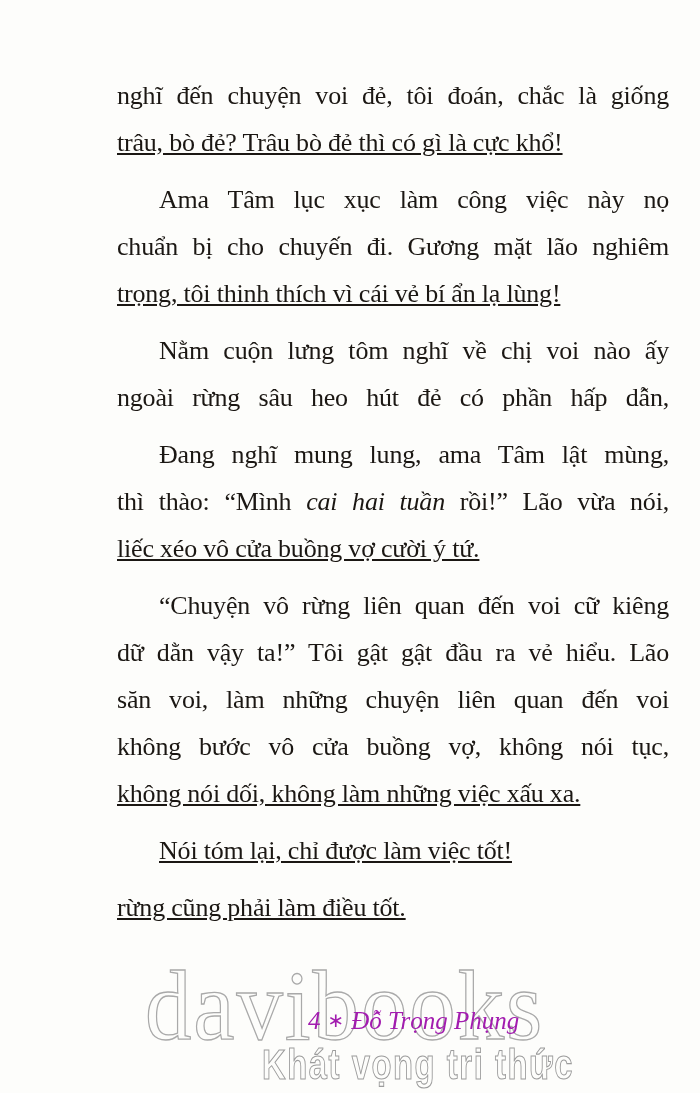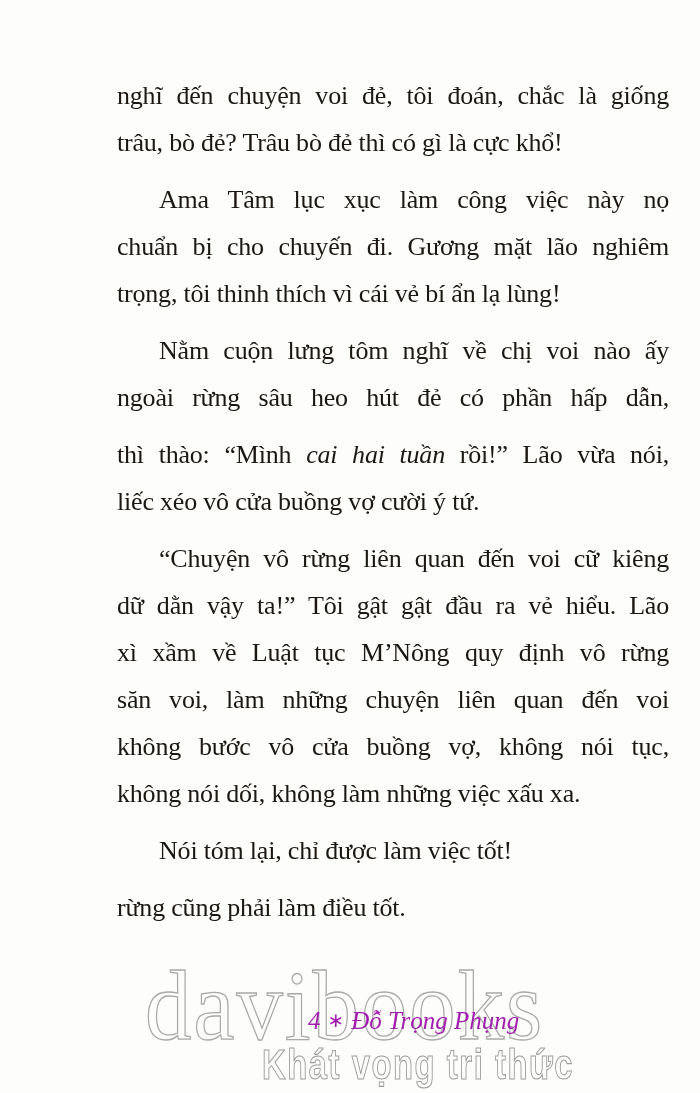--- a/index.html
+++ b/index.html
@@ -16,21 +16,21 @@
   .body-text {
     position: absolute;
     left: 117px; top: 72px; width: 552px;
     font-size: 26px; line-height: 47px;
     letter-spacing: -0.2px;
     color: #1b1713;
     z-index: 2;
   }
   .para { margin: 0 0 10px 0; }
   .line { text-align: justify; text-align-last: justify; white-space: normal; }
-  .line.end { text-align-last: left; }
+  .line.end { text-align-last: left; text-decoration: underline; }
   .line.indent { padding-left: 42px; }
   .line em { font-style: italic; }
 
   
   .wm-title {
     position: absolute;
     left: 145px; top: 956px;
     font-family: "Liberation Serif", "DejaVu Serif", serif;
     font-size: 100px; line-height: 1;
     letter-spacing: 2px;
@@ -94,28 +94,28 @@
       <span class="line" style="display:block">chuẩn bị cho chuyến đi. Gương mặt lão nghiêm</span>
       <span class="line end" style="display:block">trọng, tôi thinh thích vì cái vẻ bí ẩn lạ lùng!</span>
     </p>
 
     <p class="para">
       <span class="line indent" style="display:block">Nằm cuộn lưng tôm nghĩ về chị voi nào ấy</span>
       <span class="line" style="display:block">ngoài rừng sâu heo hút đẻ có phần hấp dẫn,</span>
     </p>
 
     <p class="para">
+      <span class="line indent" style="display:block">Đang nghĩ mung lung, ama Tâm lật mùng,</span>
       <span class="line" style="display:block"><span>thì thào: “Mình </span><em>cai hai tuần</em><span> rồi!” Lão vừa nói,</span></span>
       <span class="line end" style="display:block">liếc xéo vô cửa buồng vợ cười ý tứ.</span>
     </p>
 
     <p class="para">
       <span class="line indent" style="display:block">“Chuyện vô rừng liên quan đến voi cữ kiêng</span>
       <span class="line" style="display:block">dữ dằn vậy ta!” Tôi gật gật đầu ra vẻ hiểu. Lão</span>
-      <span class="line" style="display:block">xì xầm về Luật tục M’Nông quy định vô rừng</span>
       <span class="line" style="display:block">săn voi, làm những chuyện liên quan đến voi</span>
       <span class="line" style="display:block">không bước vô cửa buồng vợ, không nói tục,</span>
       <span class="line end" style="display:block">không nói dối, không làm những việc xấu xa.</span>
     </p>
 
     <p class="para">
       <span class="line indent end" style="display:block">Nói tóm lại, chỉ được làm việc tốt!</span>
     </p>
 
     <p class="para">

